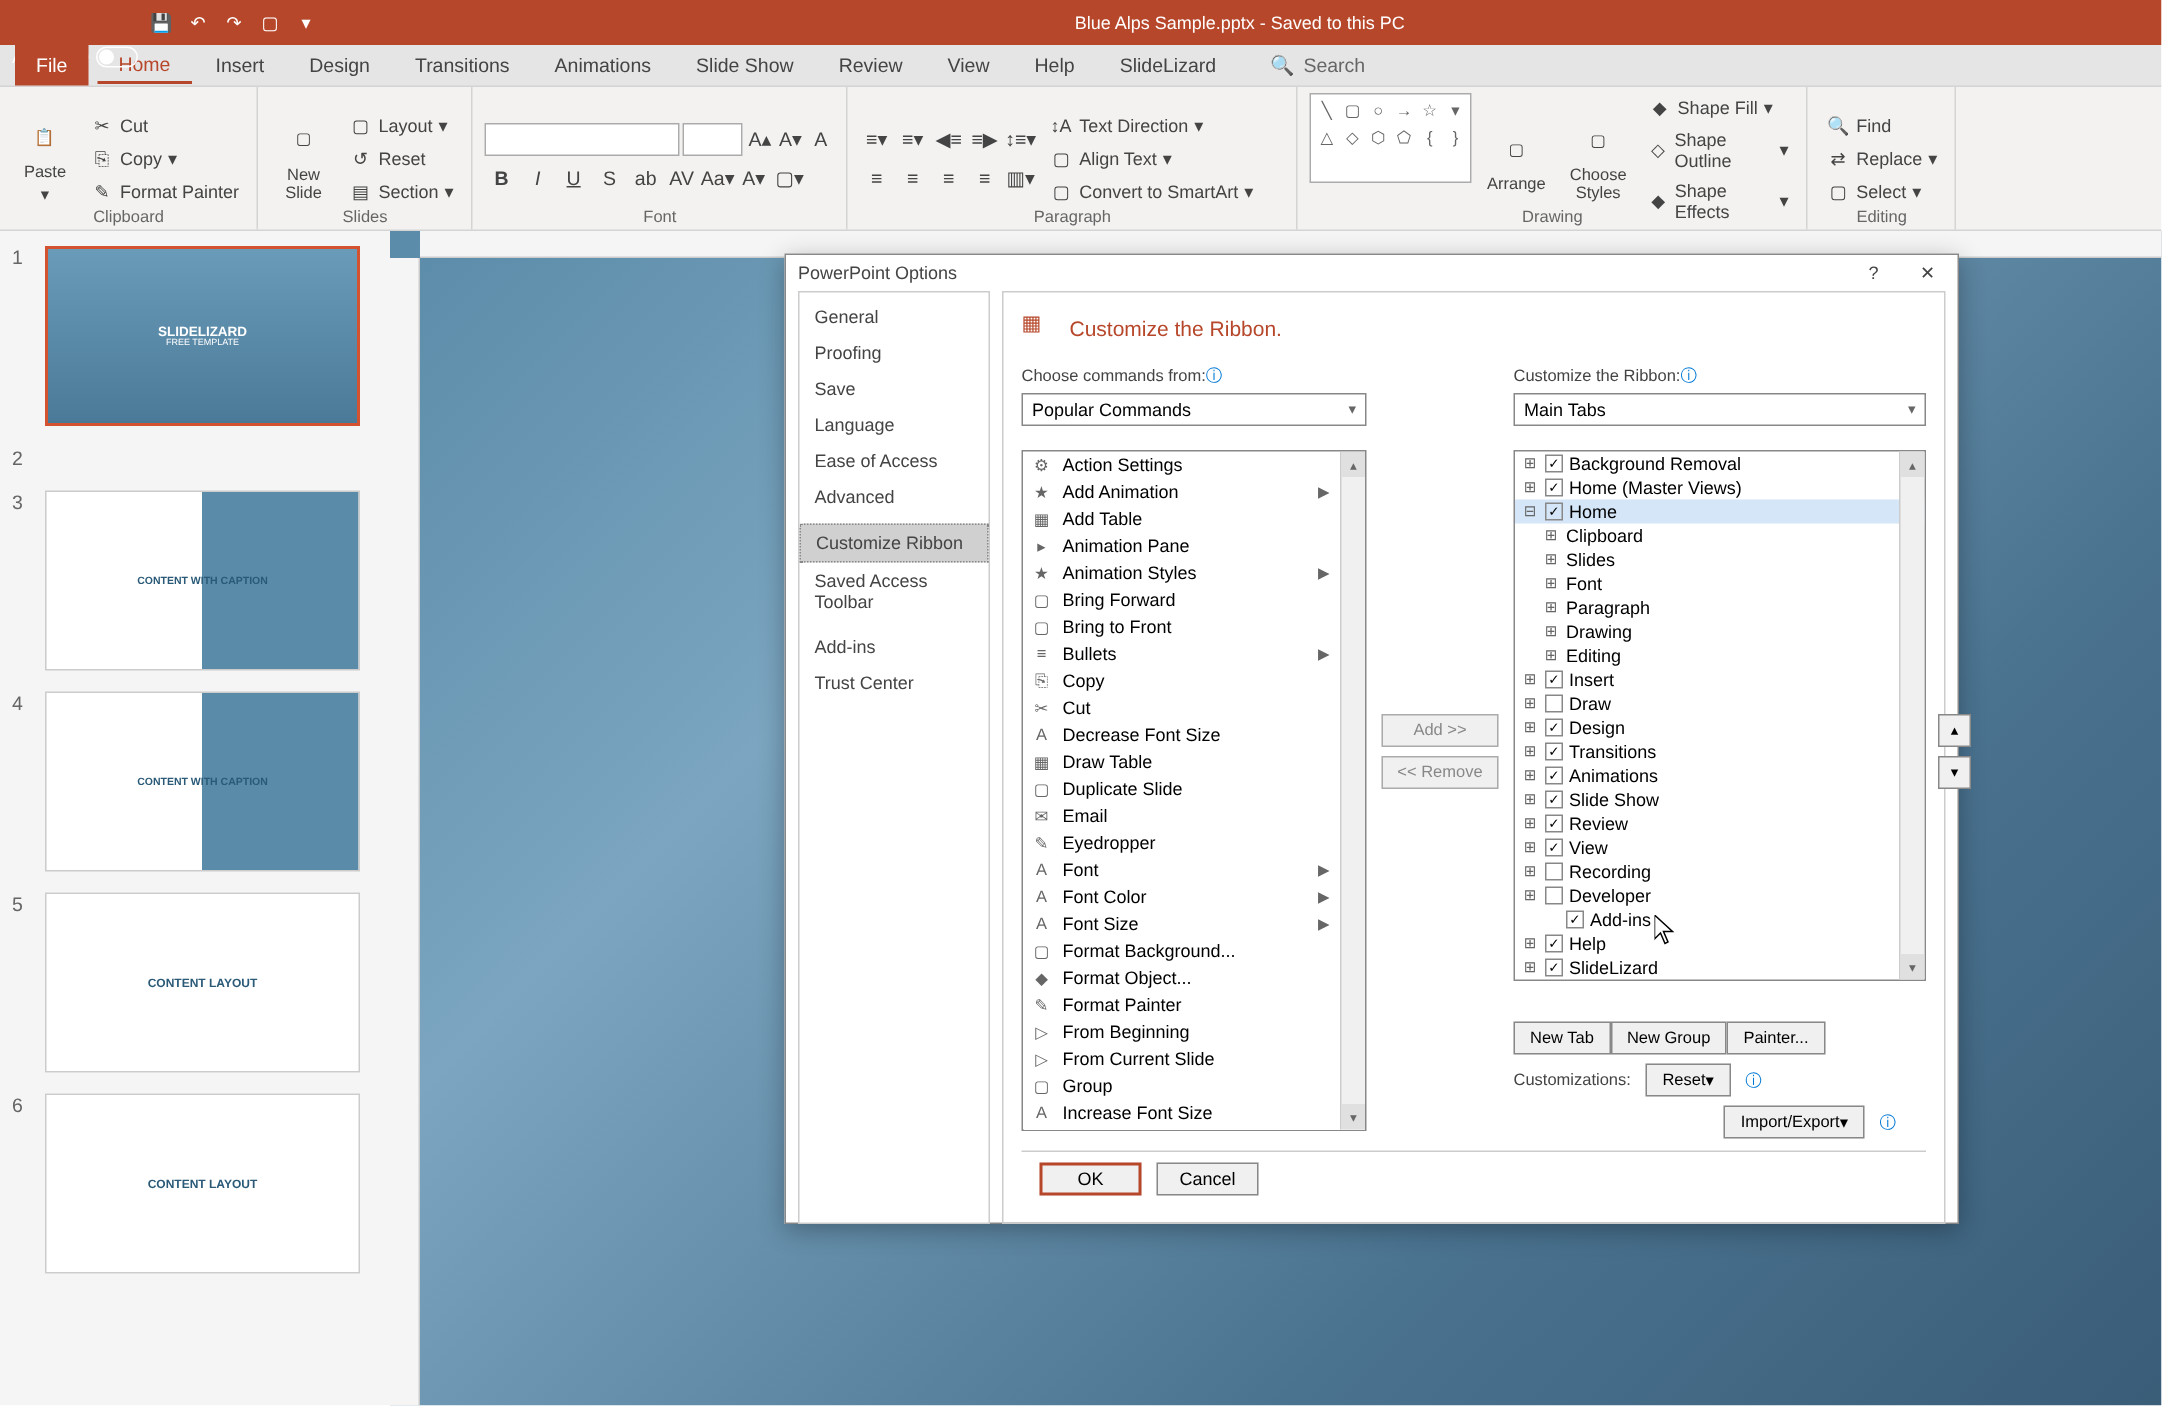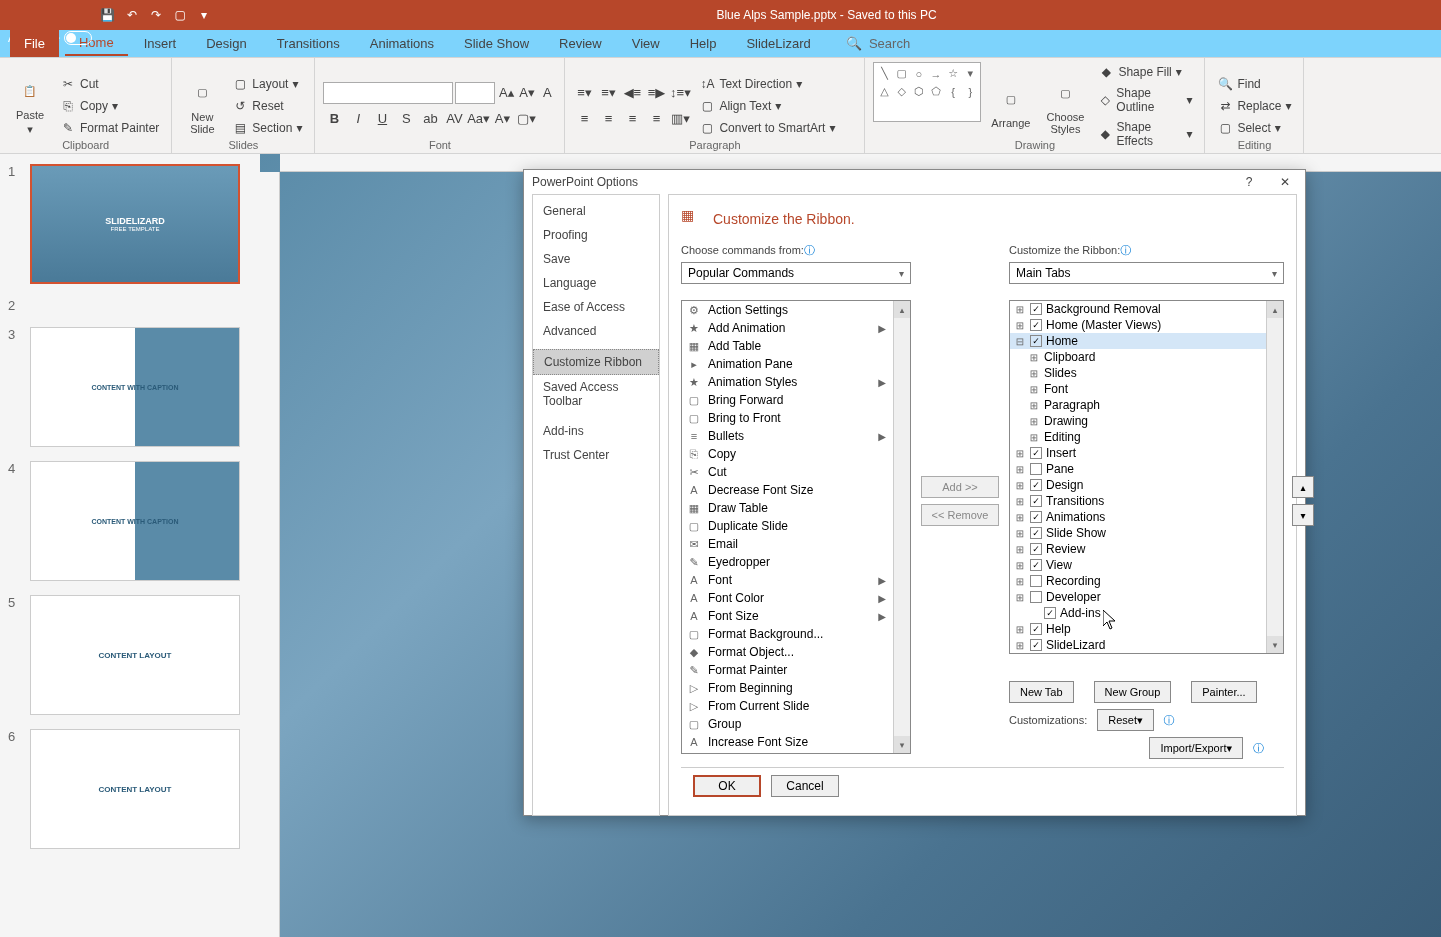--- a/index.html
+++ b/index.html
@@ -8,21 +8,21 @@
 
 .title-bar { height: 30px; background: #b7472a; color: #fff; display: flex; align-items: center; font-size: 12px; }
 .title-bar .left { display: flex; align-items: center; gap: 8px; padding-left: 8px; }
 .title-bar .autosave { display: flex; align-items: center; gap: 4px; margin-top: 46px; }
 .title-bar .toggle { width: 28px; height: 14px; border: 1px solid #fff; border-radius: 7px; position: relative; }
 .title-bar .toggle::after { content: ''; width: 10px; height: 10px; background: #fff; border-radius: 50%; position: absolute; left: 1px; top: 1px; }
 .title-bar .qat-icon { width: 16px; height: 16px; display: inline-flex; align-items: center; justify-content: center; }
 .title-bar .center { flex: 1; text-align: center; }
 
 
-.ribbon-tabs { height: 28px; background: #7dd3fc; border-bottom: 1px solid #d4d4d4; display: flex; align-items: center; padding-left: 10px; gap: 2px; }
+.ribbon-tabs { height: 28px; background: #e5e5e5; border-bottom: 1px solid #d4d4d4; display: flex; align-items: center; padding-left: 10px; gap: 2px; }
 .ribbon-tab { padding: 4px 14px; font-size: 13px; color: #444; cursor: pointer; }
 .ribbon-tab.active { color: #b7472a; border-bottom: 2px solid #b7472a; }
 .ribbon-tab.file { background: #b7472a; color: #fff; padding: 6px 14px; margin-right: 4px; }
 .search-area { display: flex; align-items: center; gap: 6px; margin-left: 20px; color: #666; font-size: 13px; }
 
 
 .ribbon { height: 96px; background: #f3f2f1; border-bottom: 1px solid #d4d4d4; display: flex; }
 .ribbon-group { border-right: 1px solid #d4d4d4; padding: 4px 8px; display: flex; flex-direction: column; position: relative; }
 .ribbon-group-label { position: absolute; bottom: 2px; left: 0; right: 0; text-align: center; font-size: 11px; color: #666; }
 .ribbon-group-body { flex: 1; display: flex; gap: 4px; }
@@ -78,21 +78,21 @@
 .list-item { display: flex; align-items: center; gap: 6px; padding: 1px 4px; }
 .list-item .cmd-icon { width: 16px; height: 16px; display: inline-flex; align-items: center; justify-content: center; font-size: 11px; color: #666; flex-shrink: 0; }
 .list-item .arrow-r { margin-left: auto; margin-right: 20px; font-size: 10px; color: #666; }
 .tree-item { display: flex; align-items: center; gap: 4px; padding: 1px 4px; }
 .tree-item .expander { width: 12px; font-size: 10px; color: #666; text-align: center; }
 .tree-item .chk { width: 12px; height: 12px; border: 1px solid #888; display: inline-flex; align-items: center; justify-content: center; font-size: 9px; }
 .tree-item.selected { background: #d4e6f7; }
 .tree-item.depth-1 { padding-left: 18px; }
 .mid-btn { width: 78px; height: 22px; border: 1px solid #ababab; background: #f0f0f0; font-size: 11px; color: #888; }
 .below-tree { margin-top: 8px; display: flex; flex-direction: column; gap: 6px; }
-.btn-row { display: flex; gap: 20px; margin-top: 19px; }
+.btn-row { display: flex; gap: 0; margin-top: 19px; }
 .dlg-btn { height: 22px; border: 1px solid #888; background: #f0f0f0; font-size: 11px; padding: 0 10px; display: inline-flex; align-items: center; }
 .label-row { display: flex; align-items: center; gap: 10px; font-size: 11px; color: #444; }
 .updown { position: absolute; right: -30px; top: 50%; transform: translateY(-50%); display: flex; flex-direction: column; gap: 6px; }
 .updown-btn { width: 22px; height: 22px; border: 1px solid #888; background: #f0f0f0; display: flex; align-items: center; justify-content: center; font-size: 10px; }
 .dialog-footer { height: 36px; border-top: 1px solid #ccc; display: flex; justify-content: flex-start; align-items: center; gap: 10px; padding: 0 12px; margin-top: 8px; }
 .footer-btn { width: 68px; height: 22px; border: 1px solid #888; background: #f0f0f0; font-size: 12px; display: flex; align-items: center; justify-content: center; }
 .footer-btn.primary { border: 2px solid #b7472a; }
 
 .cursor { position: absolute; left: 1103px; top: 610px; width: 14px; height: 20px; z-index: 1000; }
 </style>
@@ -584,21 +584,21 @@
                 <span>Editing</span>
               </div>
               <div class="tree-item depth-0">
                 <span class="expander">⊞</span>
                 <span class="chk">✓</span>
                 <span>Insert</span>
               </div>
               <div class="tree-item depth-0">
                 <span class="expander">⊞</span>
                 <span class="chk"></span>
-                <span>Pane</span>
+                <span>Draw</span>
               </div>
               <div class="tree-item depth-0">
                 <span class="expander">⊞</span>
                 <span class="chk">✓</span>
                 <span>Design</span>
               </div>
               <div class="tree-item depth-0">
                 <span class="expander">⊞</span>
                 <span class="chk">✓</span>
                 <span>Transitions</span>

